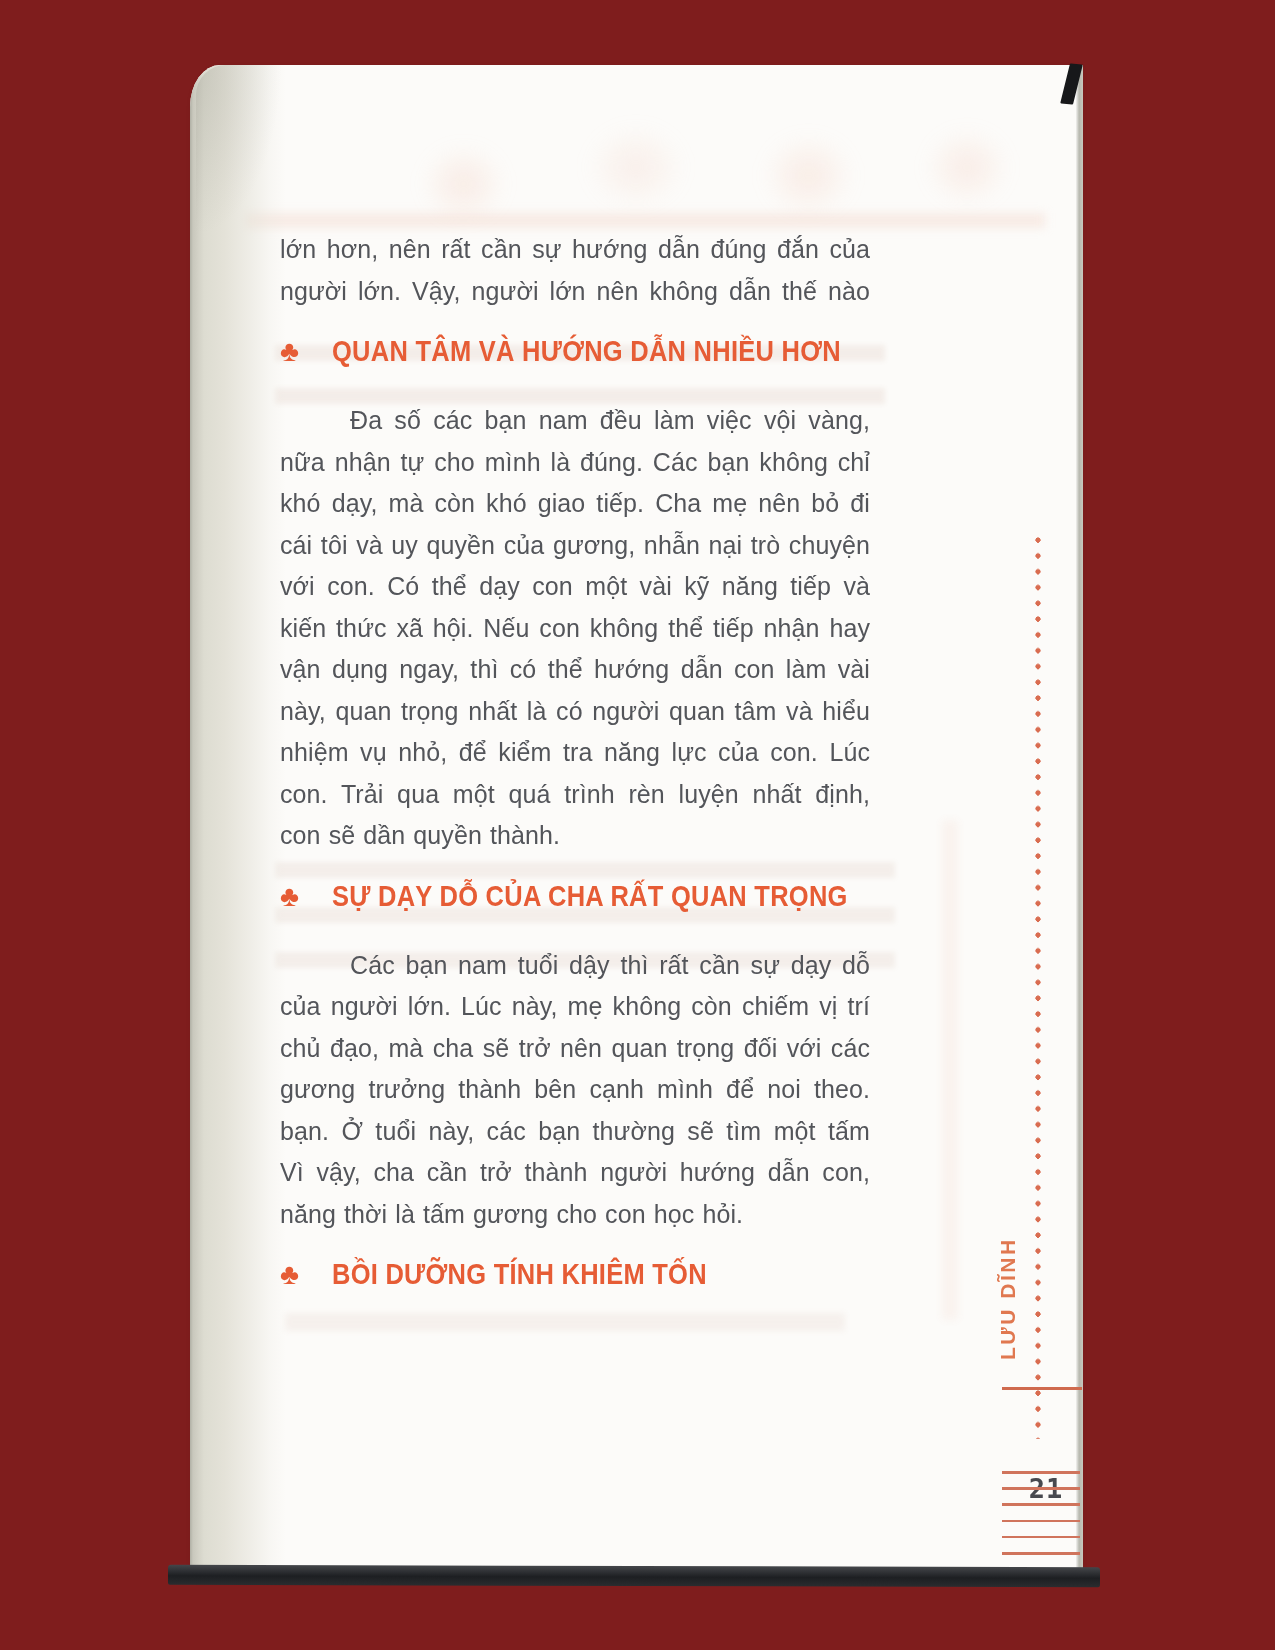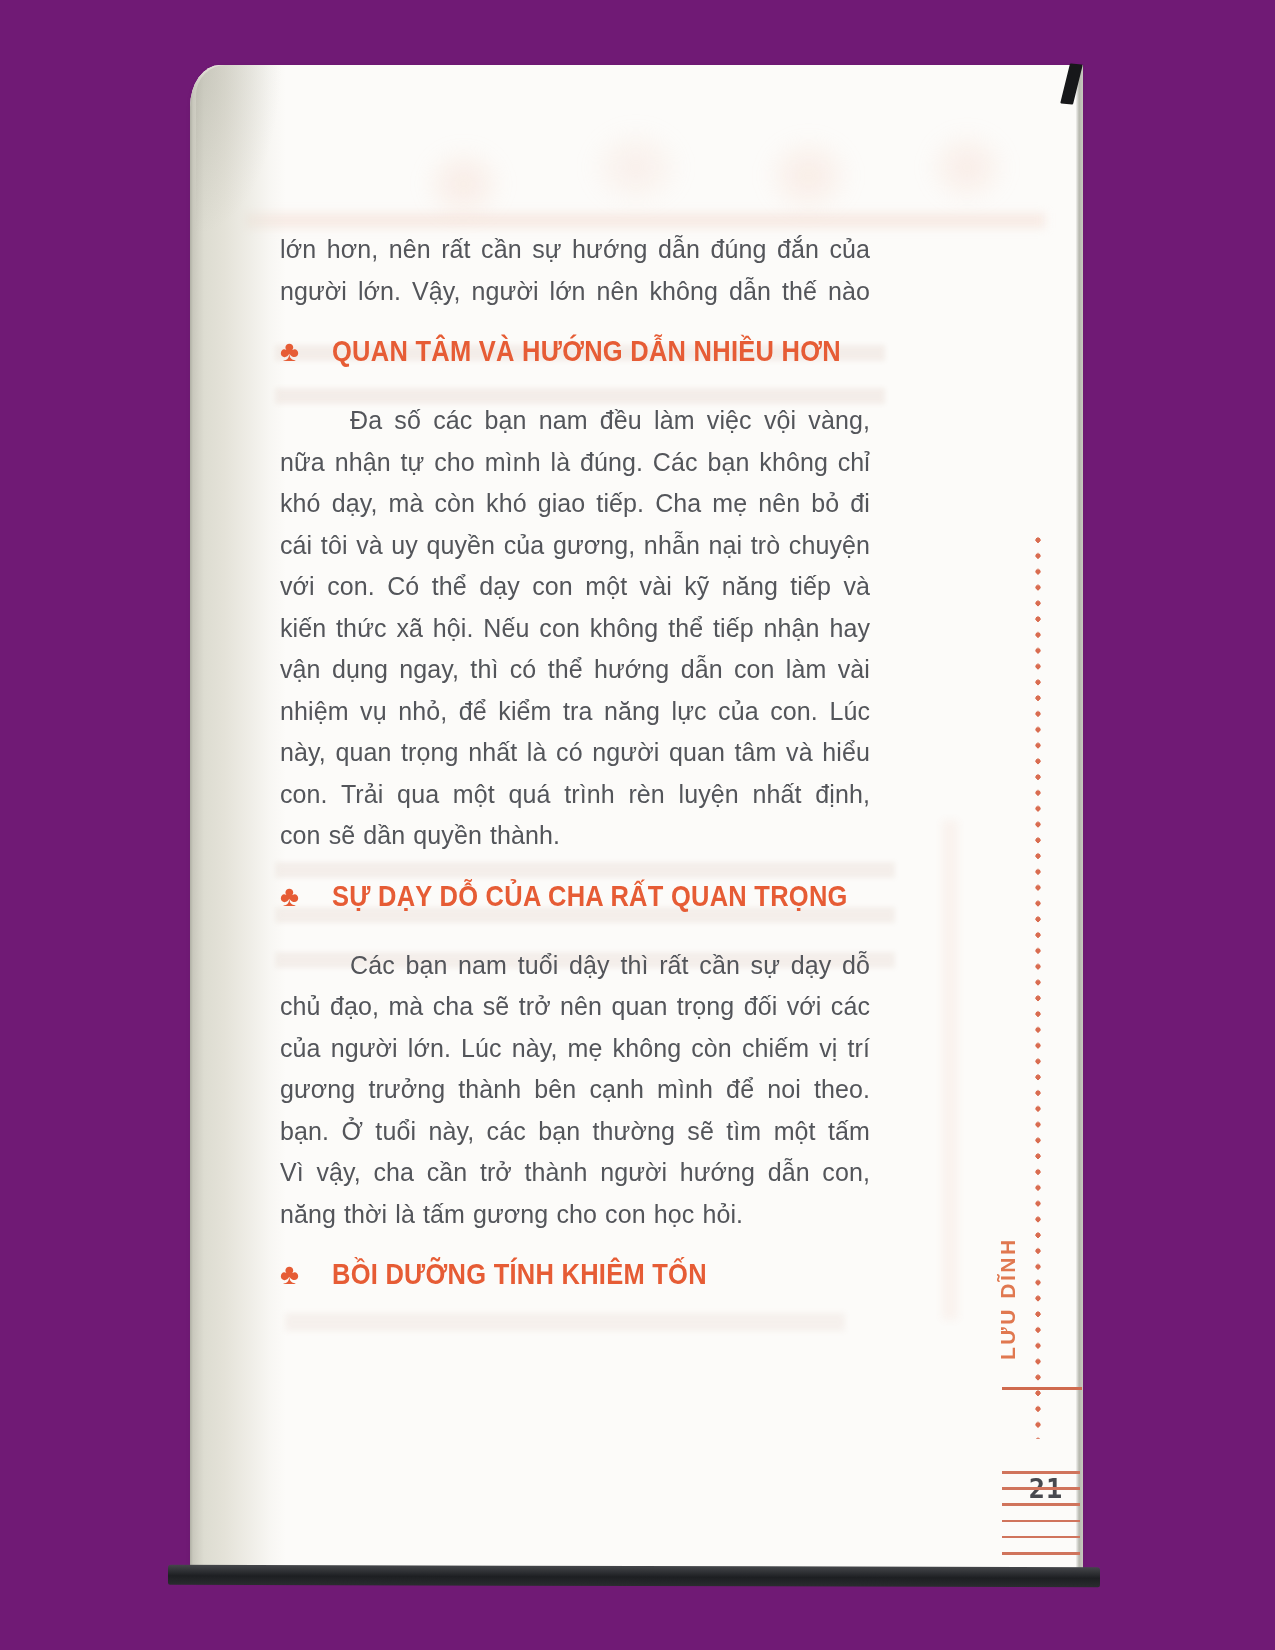--- a/index.html
+++ b/index.html
@@ -1,16 +1,16 @@
 <!DOCTYPE html>
 <html style="--accent: #E65C35;"><head>
 <meta charset="utf-8">
 <style>
   html,body{margin:0;padding:0;background:#ffffff;}
-  .photo{position:relative;width:1275px;height:1650px;background:#701a75;overflow:hidden;
+  .photo{position:relative;width:1275px;height:1650px;background:#7f1d1d;overflow:hidden;
          font-family:"Liberation Sans","DejaVu Sans",sans-serif;}
 
   
   .page{position:absolute;left:190px;top:65px;width:893px;height:1516px;
         background:#fcfbf9;border-radius:30px 3px 4px 5px / 42px 3px 4px 5px;
         box-shadow:0 1px 5px rgba(0,0,0,0.05);}
 
   
   .edge-left{position:absolute;left:0;top:0;bottom:0;width:96px;pointer-events:none;
         border-radius:30px 0 0 5px / 42px 0 0 5px;
@@ -105,33 +105,33 @@
           <span class="htext">QUAN TÂM VÀ HƯỚNG DẪN NHIỀU HƠN</span>
         </div>
         <div class="paragraph">
           <div class="tline indent">Đa số các bạn nam đều làm việc vội vàng, hơn</div>
           <div class="tline">nữa nhận tự cho mình là đúng. Các bạn không chỉ</div>
           <div class="tline">khó dạy, mà còn khó giao tiếp. Cha mẹ nên bỏ đi</div>
           <div class="tline">cái tôi và uy quyền của gương, nhẫn nại trò chuyện</div>
           <div class="tline">với con. Có thể dạy con một vài kỹ năng tiếp và</div>
           <div class="tline">kiến thức xã hội. Nếu con không thể tiếp nhận hay</div>
           <div class="tline">vận dụng ngay, thì có thể hướng dẫn con làm vài</div>
+          <div class="tline">này, quan trọng nhất là có người quan tâm và hiểu</div>
           <div class="tline">nhiệm vụ nhỏ, để kiểm tra năng lực của con. Lúc</div>
-          <div class="tline">này, quan trọng nhất là có người quan tâm và hiểu</div>
           <div class="tline">con. Trải qua một quá trình rèn luyện nhất định,</div>
           <div class="tline last">con sẽ dần quyền thành.</div>
         </div>
         <div class="heading">
           <span class="club">♣</span>
           <span class="htext">SỰ DẠY DỖ CỦA CHA RẤT QUAN TRỌNG</span>
         </div>
         <div class="paragraph">
           <div class="tline indent">Các bạn nam tuổi dậy thì rất cần sự dạy dỗ</div>
+          <div class="tline">của người lớn. Lúc này, mẹ không còn chiếm vị trí</div>
           <div class="tline">chủ đạo, mà cha sẽ trở nên quan trọng đối với các</div>
-          <div class="tline">của người lớn. Lúc này, mẹ không còn chiếm vị trí</div>
           <div class="tline">gương trưởng thành bên cạnh mình để noi theo.</div>
           <div class="tline">bạn. Ở tuổi này, các bạn thường sẽ tìm một tấm</div>
           <div class="tline">Vì vậy, cha cần trở thành người hướng dẫn con,</div>
           <div class="tline last">năng thời là tấm gương cho con học hỏi.</div>
         </div>
         <div class="heading">
           <span class="club">♣</span>
           <span class="htext">BỒI DƯỠNG TÍNH KHIÊM TỐN</span>
         </div>
       </div>

